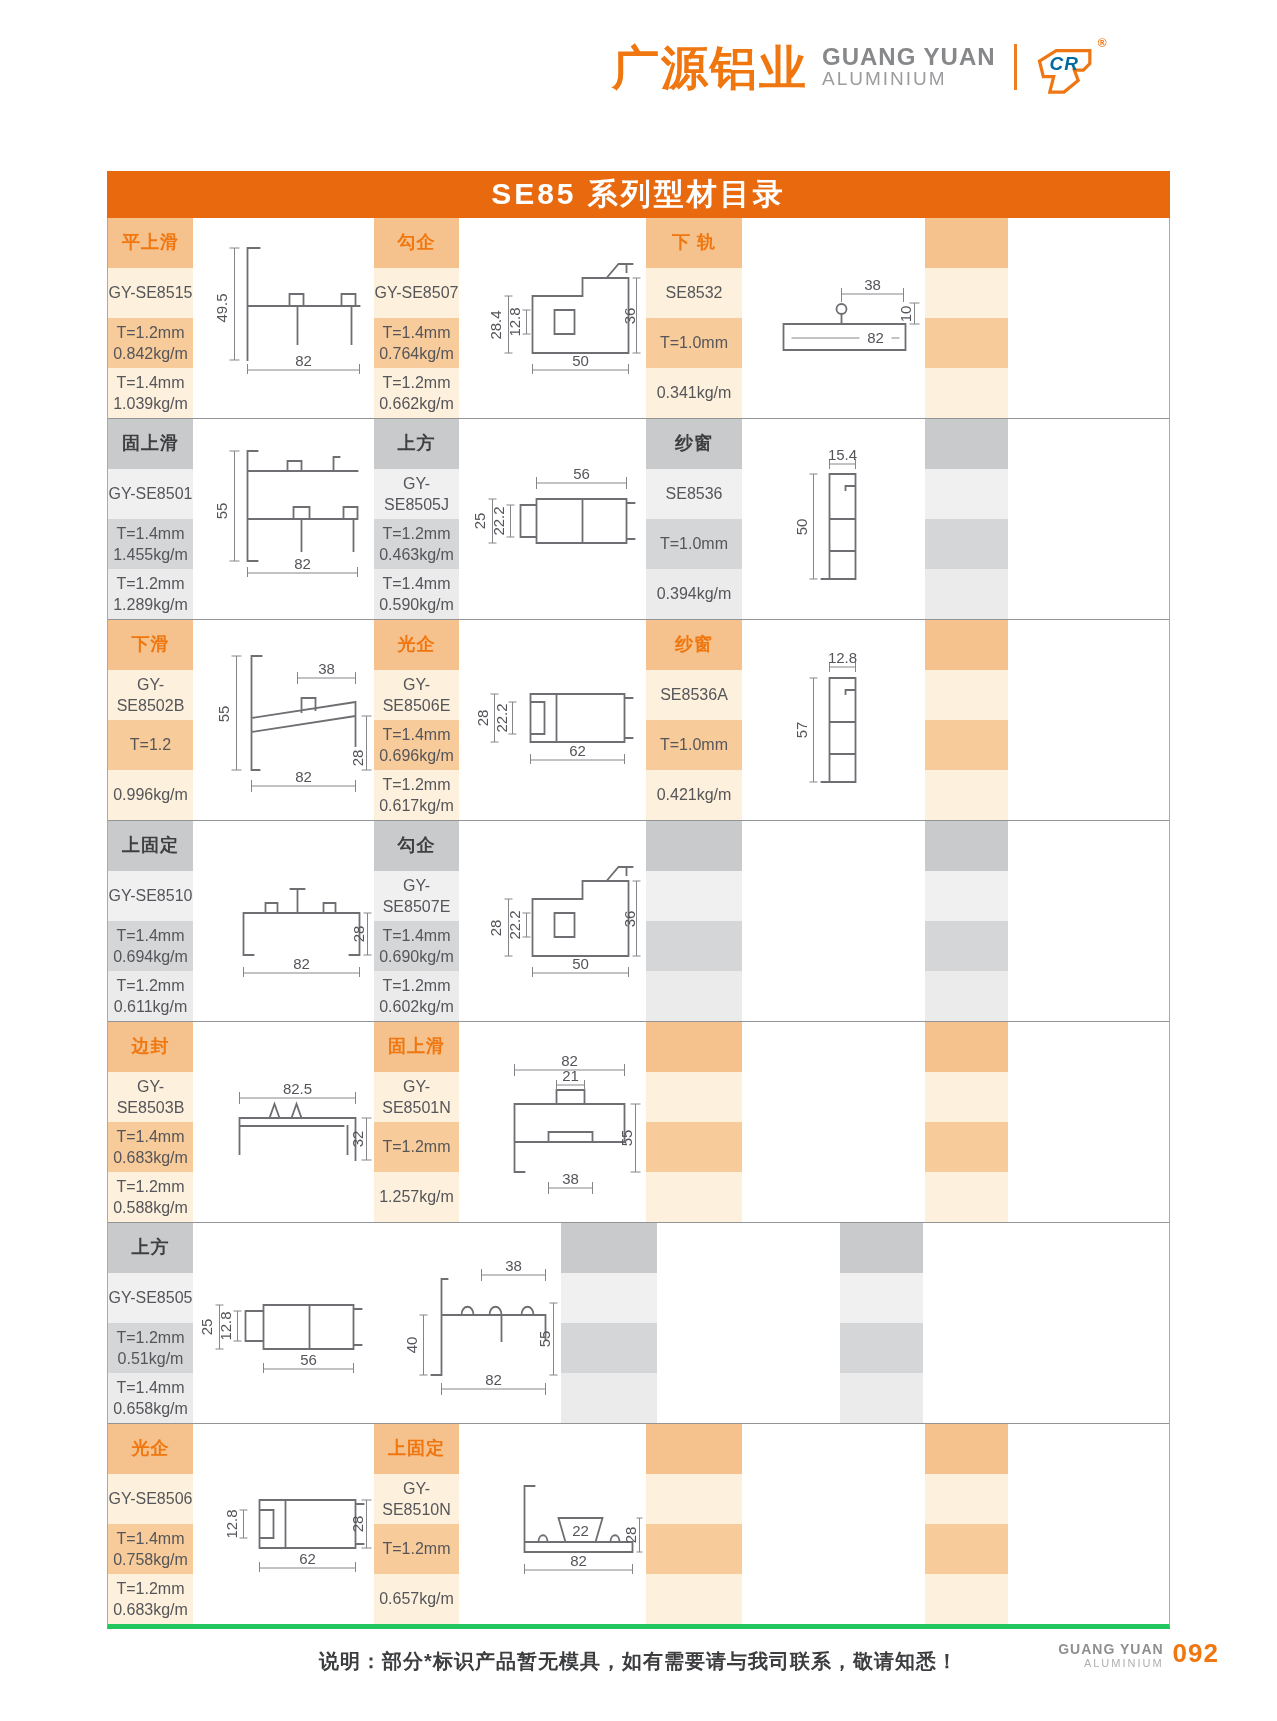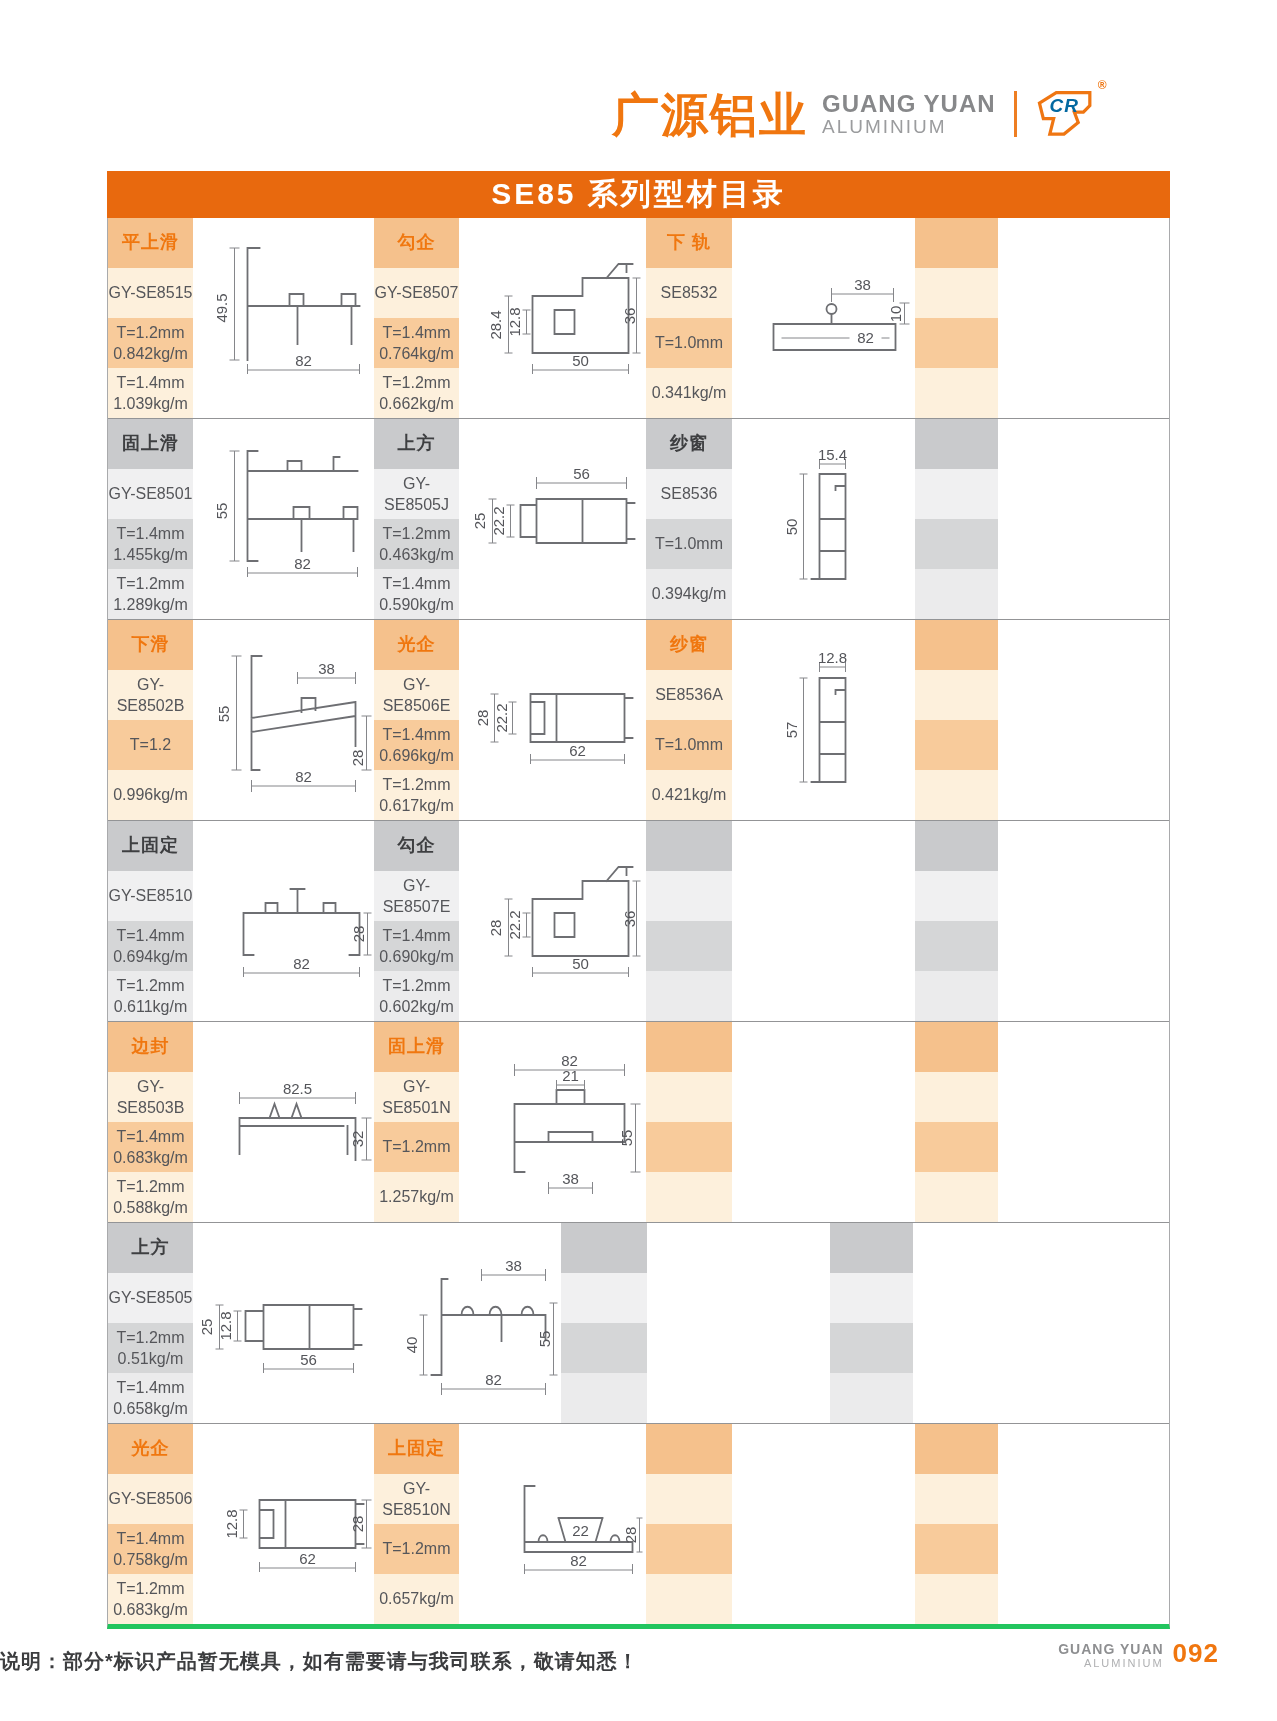--- a/index.html
+++ b/index.html
@@ -1,39 +1,39 @@
 <!DOCTYPE html>
 <html><head>
 <meta charset="utf-8">
 <style>
   html,body{margin:0;padding:0;background:#fff;}
   body{width:1277px;height:1721px;position:relative;font-family:"Liberation Sans",sans-serif;overflow:hidden;}
 
   
-  .hdr{position:absolute;top:44px;left:612px;height:76px;display:flex;align-items:center;margin-top:32px;}
+  .hdr{position:absolute;top:44px;left:612px;height:76px;display:flex;}
   .brand-cn{font-size:47px;font-weight:bold;color:#F0760F;letter-spacing:2px;line-height:1;}
   .brand-en{margin-left:14px;line-height:1.05;}
   .brand-en .l1{font-size:24px;font-weight:bold;color:#87888A;letter-spacing:1px;}
   .brand-en .l2{font-size:19px;color:#9B9C9E;letter-spacing:2px;}
   .hdr-divider{width:3px;height:46px;background:#EE7E22;margin:0 16px 0 18px;}
   .logo{position:relative;width:62px;height:56px;}
   .logo svg{width:62px;height:56px;display:block;}
   .logo .cr{position:absolute;top:9px;left:17px;font-size:19px;font-weight:bold;font-style:italic;color:#0369a1;letter-spacing:1px;}
   .logo .reg{position:absolute;top:-8px;right:-12px;font-size:12px;color:#EF7612;font-weight:bold;}
 
   
   .catalog{position:absolute;left:107px;top:171px;width:1063px;}
   .title-bar{height:47px;background:#E8690E;color:#fff;font-size:30px;font-weight:bold;
              display:flex;align-items:center;justify-content:center;letter-spacing:3px;}
   .grid{border-left:1px solid #A9AAAC;border-right:1px solid #A9AAAC;border-bottom:5px solid #22c55e;}
   .row{display:flex;height:200px;border-bottom:1px solid #939496;}
   .row:last-child{border-bottom:none;}
   .lcol{display:flex;flex-direction:column;}
   .w-l1{width:85px}.w-d1{width:181px}.w-l2{width:85px}.w-d2{width:187px}
-  .w-l3{width:86px}.w-d3{width:183px}.w-l4{width:83px}.w-d4{flex:1 1 auto}
+  .w-l3{width:96px}.w-d3{width:183px}.w-l4{width:83px}.w-d4{flex:1 1 auto}
   .dcol{position:relative;background:#fff;}
   .dcol svg.draw{position:absolute;left:0;top:0;width:100%;height:100%;}
   .cell{height:50px;display:flex;flex-direction:column;justify-content:center;align-items:center;
         text-align:center;font-size:16px;line-height:1.32;color:#55565A;}
   .cell.cat{font-size:18px;font-weight:bold;letter-spacing:1px;}
   
   .theme-orange .cat {background:#F5C18C;color:#F0770F;}
   .theme-orange .code{background:#FDF0DC;}
   .theme-orange .s1  {background:#F8CB9B;}
   .theme-orange .s2  {background:#FDF0DC;}
@@ -42,21 +42,21 @@
   .theme-gray .code{background:#F0F0F1;}
   .theme-gray .s1  {background:#D5D6D7;}
   .theme-gray .s2  {background:#EBEBEC;}
 
   
   .p{fill:none;stroke:#6E6F73;stroke-width:1.8;stroke-linecap:square;}
   .d{fill:none;stroke:#85868A;stroke-width:1;}
   .t{fill:#54555A;font-size:15px;font-family:"Liberation Sans",sans-serif;text-anchor:middle;}
 
   
-  .foot-note{position:absolute;left:0;top:1648px;width:100%;text-align:left;
+  .foot-note{position:absolute;left:0;top:1648px;width:100%;text-align:center;
              font-size:20px;font-weight:bold;color:#3C3D3F;letter-spacing:1px;}
   .foot-right{position:absolute;right:58px;top:1638px;display:flex;align-items:center;gap:9px;}
   .fbrand{text-align:right;line-height:1.1;margin-top:4px;}
   .fbrand .l1{font-size:14px;font-weight:bold;color:#8E8F91;letter-spacing:1px;}
   .fbrand .l2{font-size:11px;color:#AFB0B2;letter-spacing:2px;}
   .pageno{font-size:26px;font-weight:bold;color:#F0760F;letter-spacing:1px;}
 </style>
 </head>
 <body>
 

